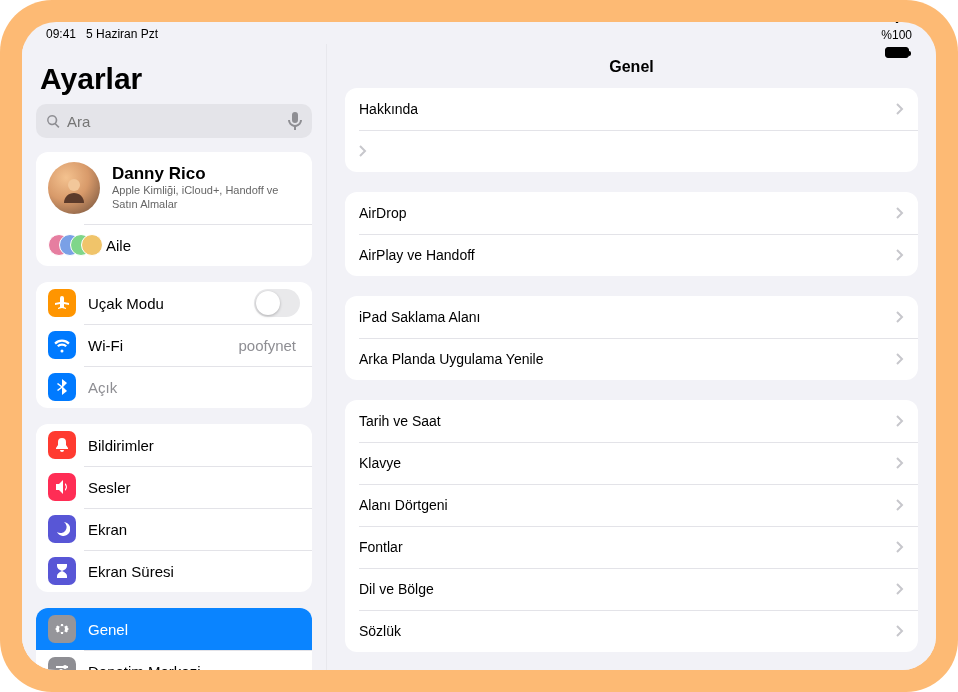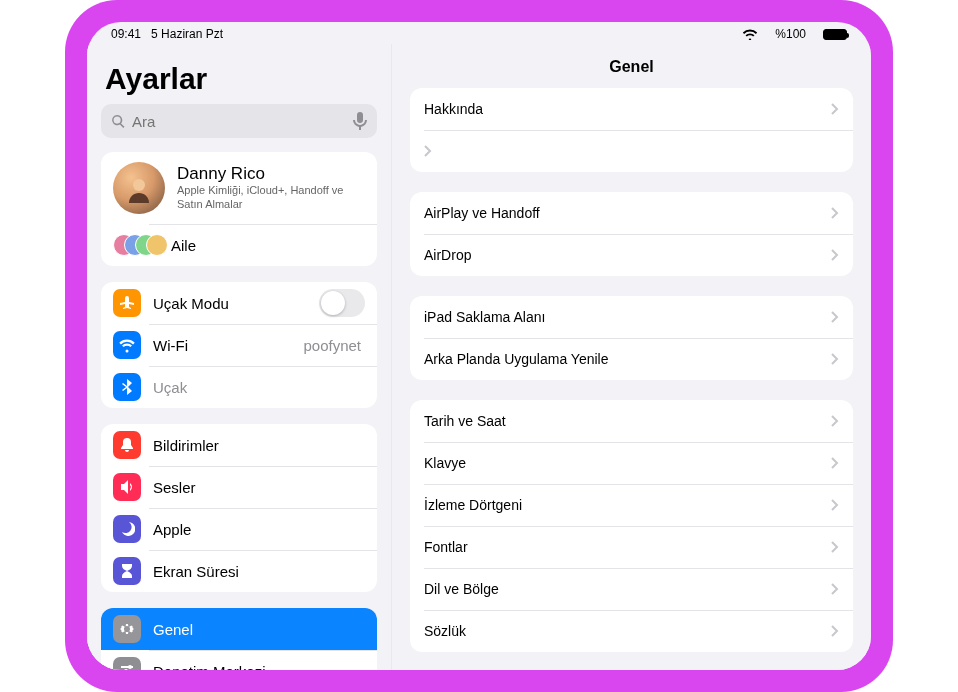--- a/index.html
+++ b/index.html
@@ -4,23 +4,23 @@
 <style>
   * { box-sizing: border-box; margin: 0; padding: 0; }
   body {
     background: #fff;
     font-family: -apple-system, BlinkMacSystemFont, "Segoe UI", Helvetica, Arial, sans-serif;
     display: flex;
     justify-content: center;
     align-items: flex-start;
   }
   .device {
-    width: 828px;
+    width: 958px;
     height: 692px;
-    background: #d946ef;
+    background: #fdba74;
     border-radius: 52px;
     padding: 22px;
     position: relative;
   }
   .screen {
     width: 100%;
     height: 100%;
     background: #f2f2f7;
     border-radius: 34px;
     overflow: hidden;
@@ -30,21 +30,21 @@
   .statusbar {
     height: 22px;
     display: flex;
     justify-content: space-between;
     align-items: center;
     padding: 2px 24px 0 24px;
     font-size: 12px;
     font-weight: 500;
     color: #000;
   }
-  .statusbar .right { display: flex; align-items: center; gap: 17px; }
+  .statusbar .right { display: flex; align-items: center; gap: 5px; flex-direction: column; }
   .battery {
     width: 24px; height: 11px; border: 1px solid #000; border-radius: 3px;
     position: relative; background: #000;
   }
   .battery::after {
     content:""; position:absolute; right:-3px; top:3px; width:2px; height:5px;
     background:#000; border-radius:0 2px 2px 0;
   }
   .content {
     flex: 1;
@@ -116,21 +116,21 @@
     position:absolute; top:2px; left:2px;
     box-shadow:0 1px 3px rgba(0,0,0,0.25);
   }
   .profile-row { padding:10px 12px; align-items:center; min-height:64px; }
   .profile-row .avatar {
     width:52px; height:52px; border-radius:50%;
     background: radial-gradient(circle at 35% 30%, #f4c28f 0%, #d89a6a 45%, #6a4b38 100%);
     margin-right:12px; flex-shrink:0;
     display:flex; align-items:center; justify-content:center;
   }
-  .profile-row .txt .name { font-size:17px; font-weight:400; }
+  .profile-row .txt .name { font-size:17px; font-weight:700; }
   .profile-row .txt .sub { font-size:11px; color:#666; line-height:1.25; }
   .family-row { min-height:42px; }
   .family-avatars {
     display:flex; margin-right:10px; width:48px; position:relative; height:26px;
   }
   .family-avatars span {
     width:22px; height:22px; border-radius:50%; border:1.5px solid #fff;
     position:absolute; top:2px;
   }
   .fa1{background:#e67ea0;left:0;} .fa2{background:#7aa0e6;left:11px;}
@@ -247,21 +247,21 @@
             </div>
             <span class="label">Wi-Fi</span>
             <span class="value">poofynet</span>
           </div>
           <div class="row">
             <div class="icon-box" style="background:#007aff">
               <svg viewBox="0 0 16 16">
                   <path d="M8 0l5 4-4 4 4 4-5 4V9L4 12l-1-1 4-3-4-3 1-1 4 3z"></path>
                 </svg>
             </div>
-            <span class="value">Uçak</span>
+            <span class="value">Açık</span>
           </div>
         </div>
 
         <div class="card">
           <div class="row">
             <div class="icon-box" style="background:#ff3b30">
               <svg viewBox="0 0 16 16">
                   <path d="M8 1a4 4 0 00-4 4v3L2 11v1h12v-1l-2-3V5a4 4 0 00-4-4zm0 14a2 2 0 002-2H6a2 2 0 002 2z"></path>
                 </svg>
             </div>
@@ -274,21 +274,21 @@
                 </svg>
             </div>
             <span class="label">Sesler</span>
           </div>
           <div class="row">
             <div class="icon-box" style="background:#5856d6">
               <svg viewBox="0 0 16 16">
                   <path d="M10 1a7 7 0 11-7 10 6 6 0 007-10z"></path>
                 </svg>
             </div>
-            <span class="label">Apple</span>
+            <span class="label">Ekran</span>
           </div>
           <div class="row">
             <div class="icon-box" style="background:#5856d6">
               <svg viewBox="0 0 16 16">
                   <path d="M3 1h10v2c0 2-2 4-5 5 3 1 5 3 5 5v2H3v-2c0-2 2-4 5-5-3-1-5-3-5-5z"></path>
                 </svg>
             </div>
             <span class="label">Ekran Süresi</span>
           </div>
         </div>
@@ -329,31 +329,31 @@
             </div>
             <div class="mrow">
               <svg class="chev" viewBox="0 0 8 12">
                   <path d="M1 1l5 5-5 5"></path>
                 </svg>
             </div>
           </div>
 
           <div class="mcard">
             <div class="mrow">
+              <span class="label">AirDrop</span>
+              <svg class="chev" viewBox="0 0 8 12">
+                  <path d="M1 1l5 5-5 5"></path>
+                </svg>
+            </div>
+            <div class="mrow">
               <span class="label">AirPlay ve Handoff</span>
               <svg class="chev" viewBox="0 0 8 12">
                   <path d="M1 1l5 5-5 5"></path>
                 </svg>
             </div>
-            <div class="mrow">
-              <span class="label">AirDrop</span>
-              <svg class="chev" viewBox="0 0 8 12">
-                  <path d="M1 1l5 5-5 5"></path>
-                </svg>
-            </div>
           </div>
 
           <div class="mcard">
             <div class="mrow">
               <span class="label">iPad Saklama Alanı</span>
               <svg class="chev" viewBox="0 0 8 12">
                   <path d="M1 1l5 5-5 5"></path>
                 </svg>
             </div>
             <div class="mrow">
@@ -371,21 +371,21 @@
                   <path d="M1 1l5 5-5 5"></path>
                 </svg>
             </div>
             <div class="mrow">
               <span class="label">Klavye</span>
               <svg class="chev" viewBox="0 0 8 12">
                   <path d="M1 1l5 5-5 5"></path>
                 </svg>
             </div>
             <div class="mrow">
-              <span class="label">İzleme Dörtgeni</span>
+              <span class="label">Alanı Dörtgeni</span>
               <svg class="chev" viewBox="0 0 8 12">
                   <path d="M1 1l5 5-5 5"></path>
                 </svg>
             </div>
             <div class="mrow">
               <span class="label">Fontlar</span>
               <svg class="chev" viewBox="0 0 8 12">
                   <path d="M1 1l5 5-5 5"></path>
                 </svg>
             </div>

